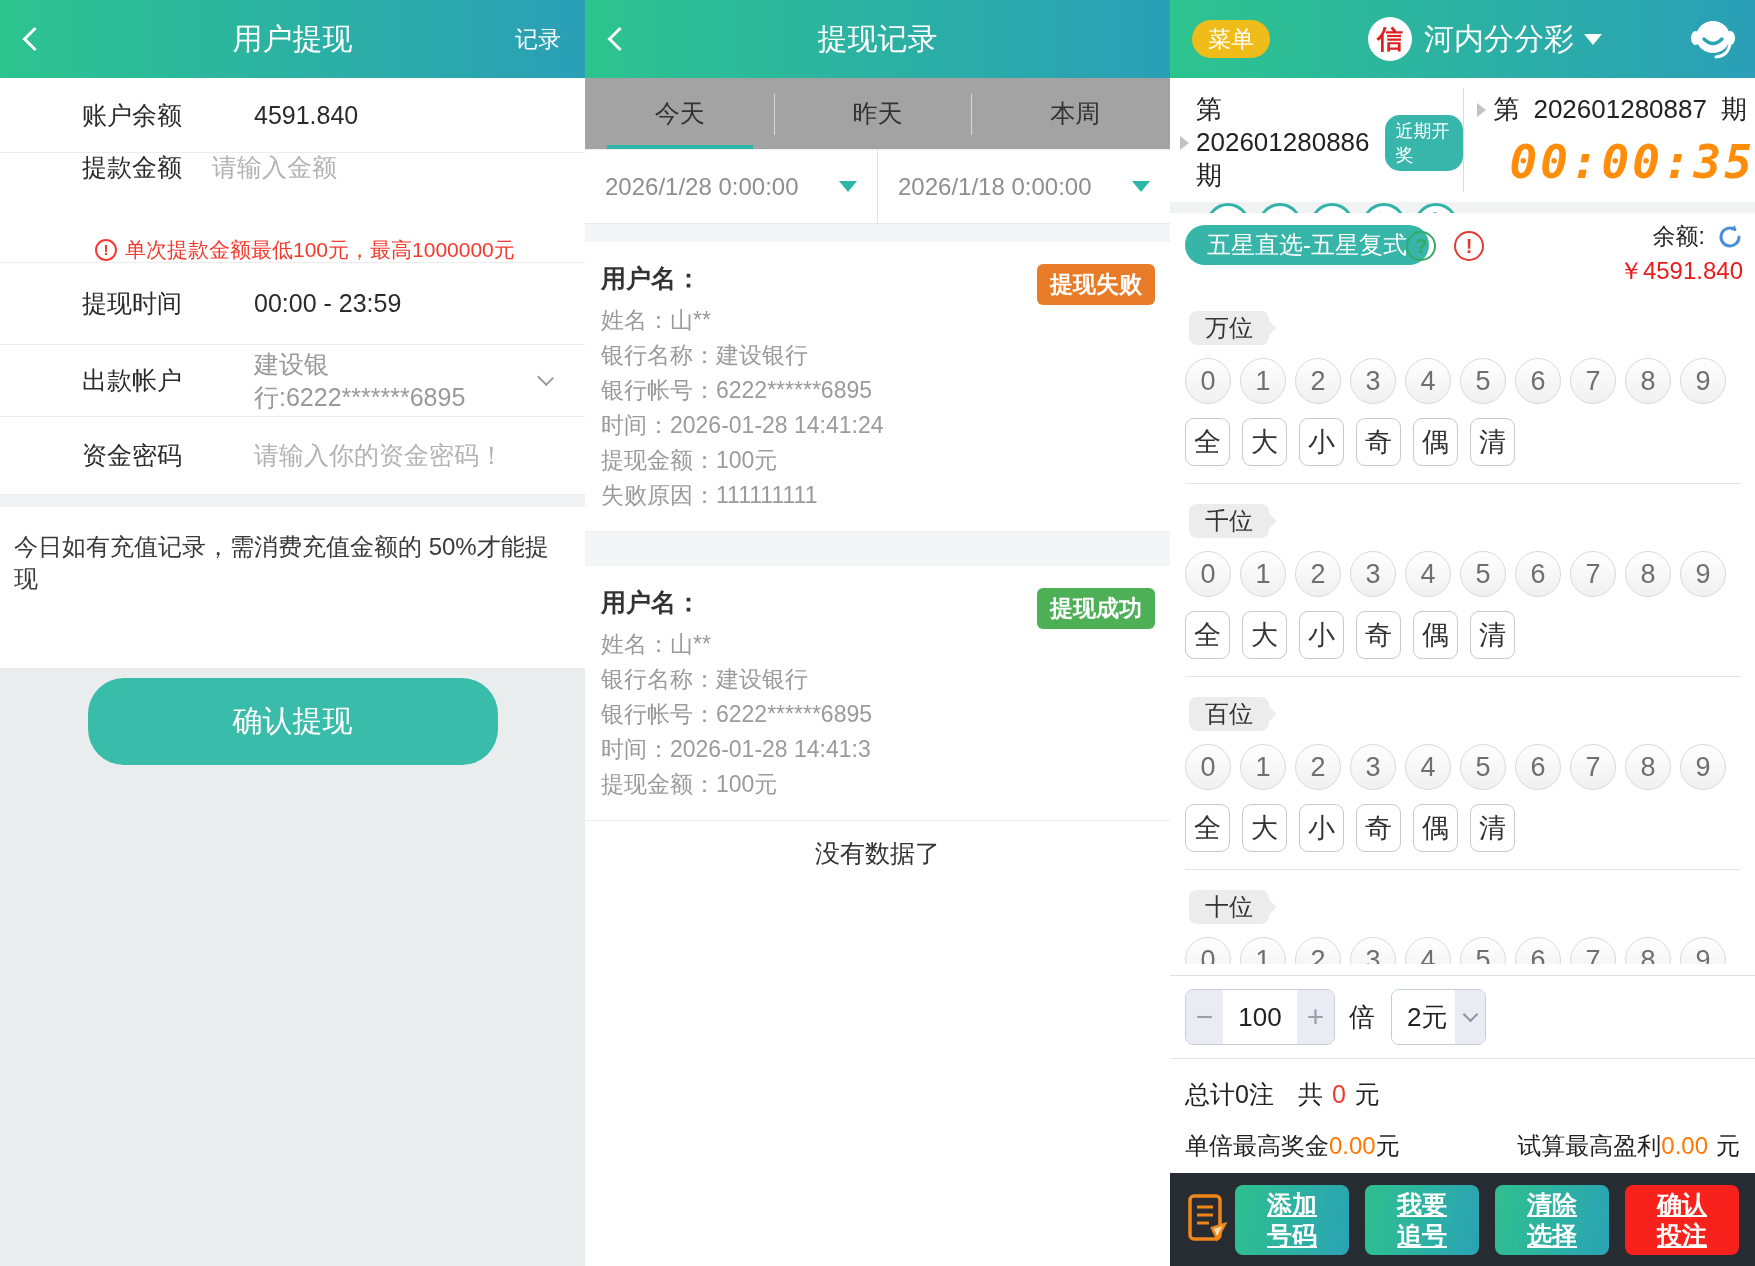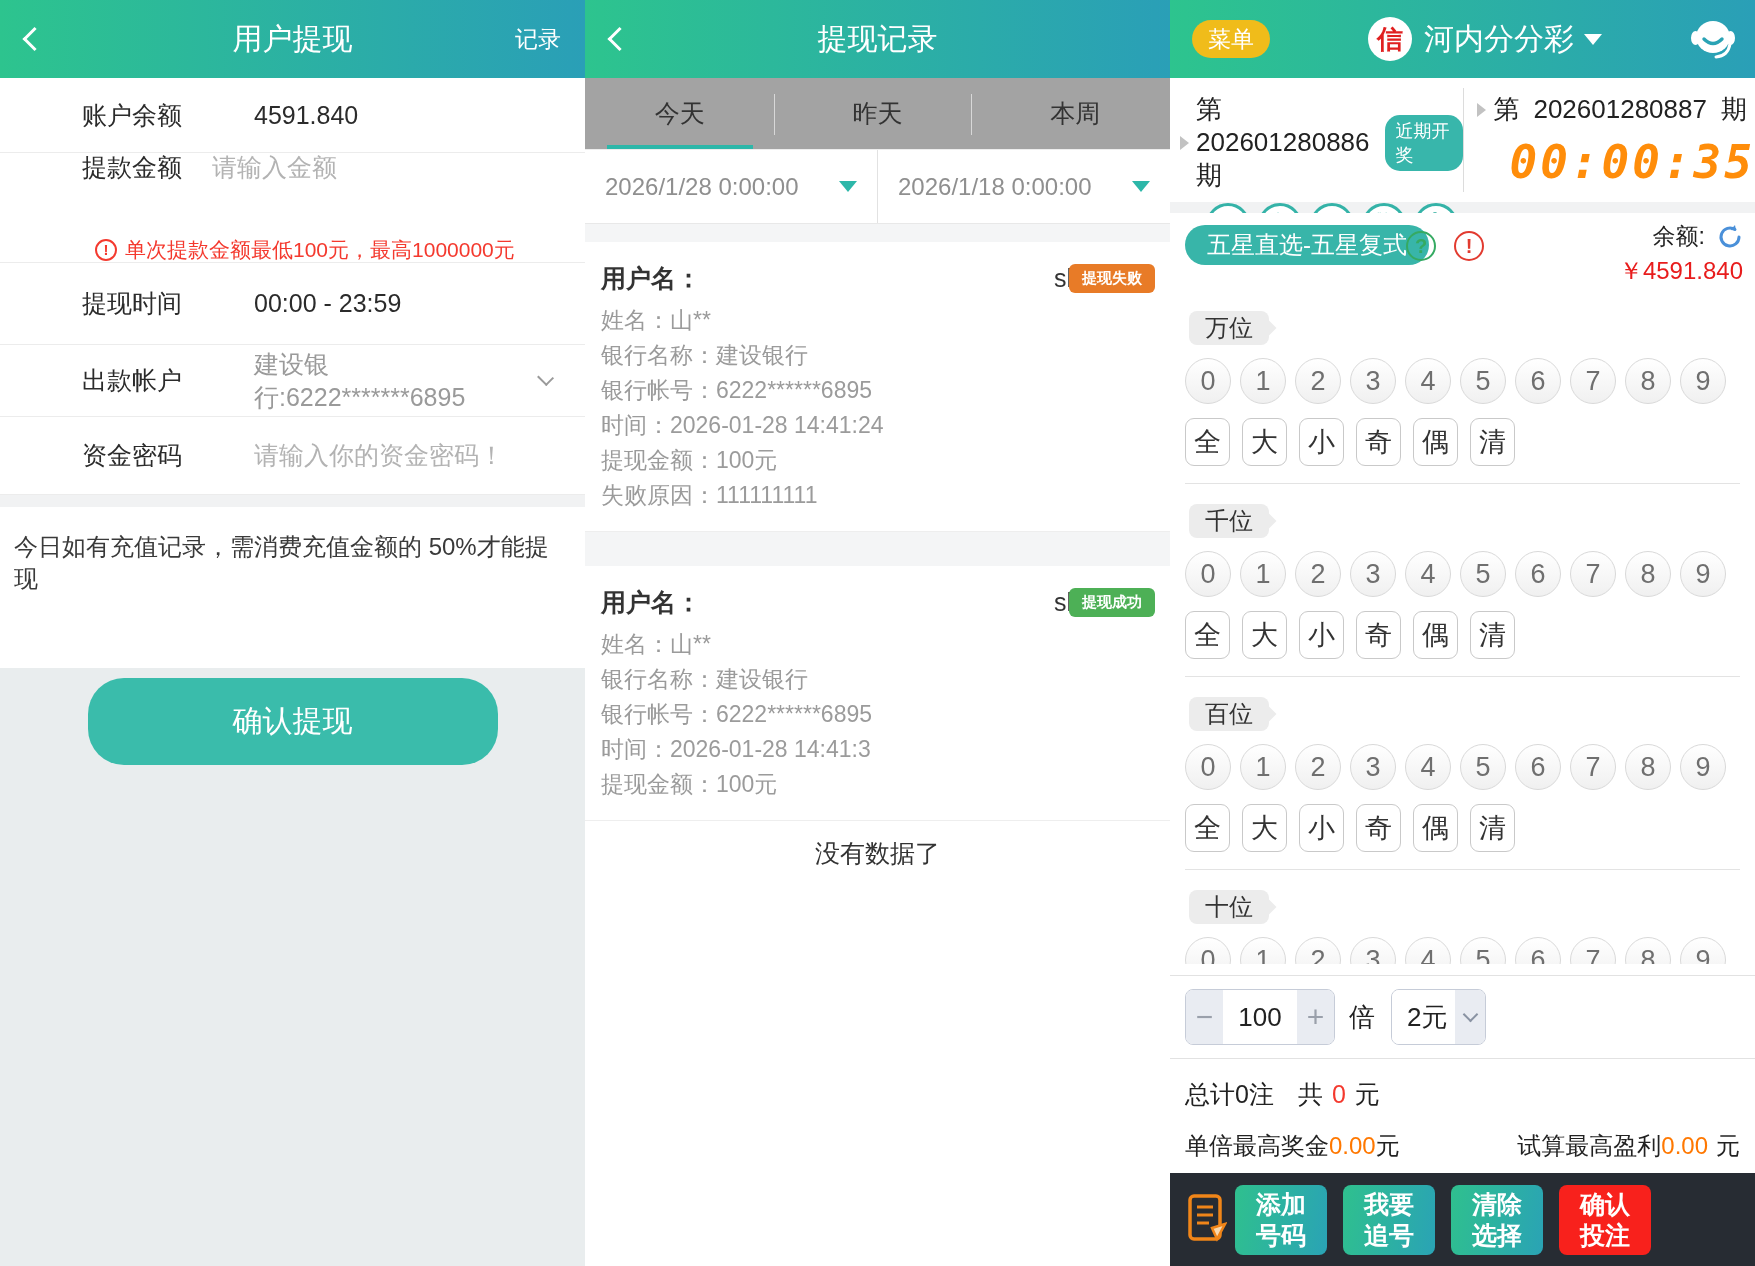--- a/index.html
+++ b/index.html
@@ -39,21 +39,21 @@
 .dates{height:74px;background:#fff;display:flex;border-bottom:1px solid #e8e8e8;}
 .date-cell{flex:1;display:flex;align-items:center;padding:0 20px;font-size:24px;color:#8f8f8f;cursor:pointer;}
 .date-cell:first-child{border-right:1px solid #e2e2e2;}
 .caret-teal{margin-left:auto;width:0;height:0;border-left:9px solid transparent;border-right:9px solid transparent;border-top:11px solid #2db7a9;}
 .gap{background:#f4f5f6;}
 .g18{height:18px;}.g34{height:34px;}
 .card{background:#fff;padding:20px 16px 18px;position:relative;border-bottom:1px solid #eee;}
 .card-head{display:flex;align-items:baseline;margin-bottom:8px;justify-content:space-between;}
 .u-label{font-size:25px;color:#333;font-weight:bold;}
 .u-name{font-size:25px;color:#333;margin-left:4px;}
-.badge{position:absolute;right:15px;top:22px;color:#fff;font-size:15px;font-weight:bold;padding:5px 13px;border-radius:6px;}
+.badge{position:absolute;right:15px;top:22px;color:#fff;font-size:23px;font-weight:bold;padding:5px 13px;border-radius:6px;}
 .badge.fail{background:#e87b27;}
 .badge.ok{background:#4db056;}
 .card .line{font-size:23px;color:#9b9b9b;line-height:35px;}
 .nomore{background:#fff;text-align:center;font-size:25px;color:#333;padding:16px 0 20px;}
 
 
 .menu-pill{position:absolute;left:22px;top:20px;height:38px;line-height:38px;padding:0 16px;background:#f0bc1a;border-radius:19px;color:#fff;font-size:23px;cursor:pointer;}
 .notice-circle{position:absolute;left:198px;top:17px;width:44px;height:44px;background:#fff;border-radius:50%;color:#e02020;font-size:26px;font-weight:bold;display:flex;align-items:center;justify-content:center;cursor:pointer;}
 .lottery{position:absolute;left:254px;top:0;height:78px;display:flex;align-items:center;color:#fff;font-size:30px;cursor:pointer;}
 .lottery .wcaret{margin-left:10px;width:0;height:0;border-left:9px solid transparent;border-right:9px solid transparent;border-top:11px solid #fff;}
@@ -98,21 +98,21 @@
 .unit-caret i{width:11px;height:11px;border-left:2px solid #8a93a3;border-bottom:2px solid #8a93a3;transform:rotate(-45deg);margin-top:-5px;}
 .totals-row{position:absolute;top:1059px;left:0;right:0;height:71px;background:#fff;display:flex;align-items:center;padding-left:15px;font-size:25px;color:#222;}
 .t-gong{margin-left:24px;}
 .t-amt{color:#f4392e;margin:0 9px;}
 .prize-row{position:absolute;top:1130px;left:0;right:0;height:43px;background:#fff;display:flex;padding:0 15px;font-size:24px;color:#222;}
 .pr-right{margin-left:auto;}
 .oval{color:#ff7800;}
 .pr-sp{display:inline-block;width:8px;}
 .foot{position:absolute;top:1173px;left:0;right:0;bottom:0;background:#272c33;display:flex;align-items:center;}
 .foot-icon{margin-left:17px;flex:none;cursor:pointer;}
-.fbtn{width:92px;height:70px;margin-left:16px;border:none;border-radius:8px;color:#fff;font-size:25px;font-weight:bold;line-height:31px;display:flex;flex-direction:column;align-items:center;justify-content:center;background:linear-gradient(100deg,#2fc08e,#2aa3b5);cursor:pointer;}
+.fbtn{width:114px;height:70px;margin-left:16px;border:none;border-radius:8px;color:#fff;font-size:25px;font-weight:bold;line-height:31px;display:flex;flex-direction:column;align-items:center;justify-content:center;background:linear-gradient(100deg,#2fc08e,#2aa3b5);cursor:pointer;text-decoration:underline;}
 .fbtn:first-of-type{margin-left:8px;}
 .fbtn.red{background:#f8211c;}
 </style>
 </head>
 <body>
 
 <div class="app">
 
   <section class="panel">
     <header class="bar">

